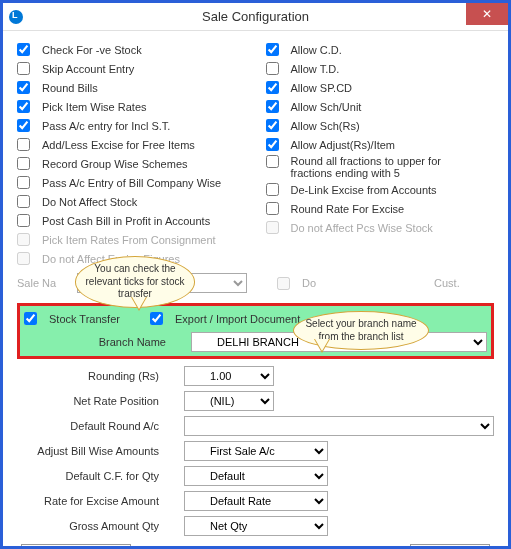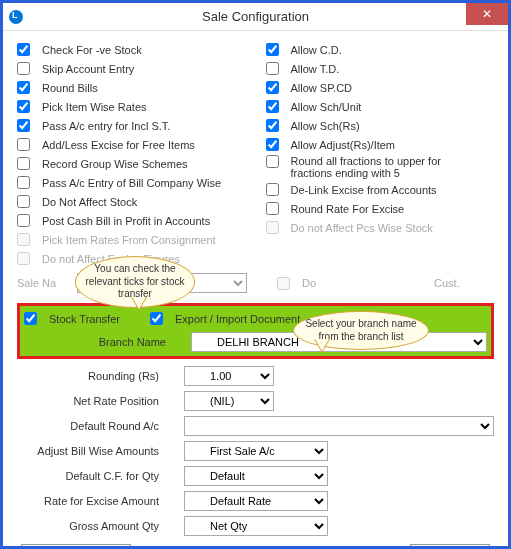--- a/index.html
+++ b/index.html
@@ -13,21 +13,21 @@
   .checkgrid { display:flex; gap: 20px; }
   .col { flex:1; display:flex; flex-direction:column; gap:2px; }
   .chk { display:flex; align-items:center; gap:12px; height:17px; font-size:11px; color:#333; }
   .chk.disabled { color:#aaa; }
   .chk input[type=checkbox] { width:13px; height:13px; }
   .multi { line-height:1.1; }
   .row-dd { display:flex; align-items:center; margin-top:6px; gap:6px; }
   .row-dd .chk { flex-shrink:0; }
   select, input[type=text] { font-size:11px; height:20px; border:1px solid #aaa; background:#fff; padding:0 21px; }
   select.partial { color:#999; }
-  .red-region { border:3px solid #e02020; margin-top:10px; padding:2px 4px 2px 4px; background:#84cc16; position:relative; }
+  .red-region { border:3px solid #e02020; margin-top:10px; padding:2px 4px 2px 4px; background:#86efac; position:relative; }
   .red-top { display:flex; gap:30px; padding:2px 0; }
   .red-top .chk { font-weight:normal; }
   .form-rows { margin-top:4px; }
   .frow { display:flex; align-items:center; height:25px; gap:17px; }
   .frow .lbl { width:150px; text-align:right; padding-right:8px; font-size:11px; color:#333; }
   .frow select, .frow input { }
   .wbranch { flex:1; }
   .wsmall { width:90px; }
   .wmed { width:144px; }
   .wfull { flex:1; }

